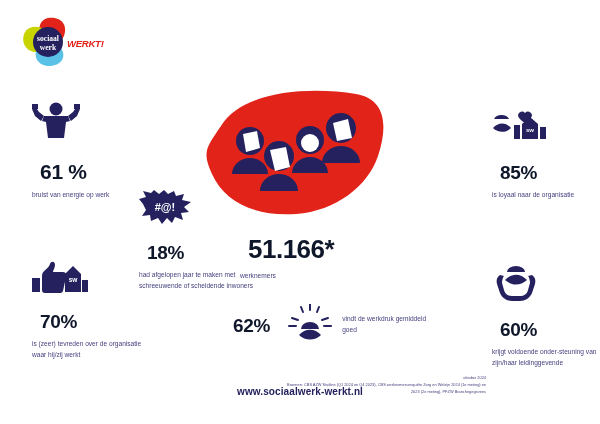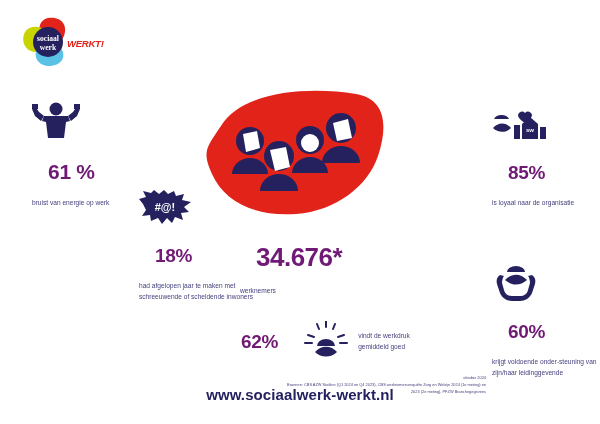--- a/index.html
+++ b/index.html
@@ -23,22 +23,22 @@
     color:#24215e;white-space:nowrap;
   }
 
   
   .center-blob{position:absolute;left:196px;top:86px;width:200px;height:130px;}
 
   
   .stat{position:absolute;}
   .stat .icon{display:block;}
   .pct{
-    color:#701a75;font-weight:bold;line-height:1;
-    font-size:21px;letter-spacing:-0.3px;margin:16px;
+    color:#0f172a;font-weight:bold;line-height:1;
+    font-size:21px;letter-spacing:-0.3px;margin:8px;
   }
   .desc{
     color:#46427e;font-size:6.6px;line-height:1.65;
     margin-top:5px;max-width:120px;
   }
 
   
   #stat-energie{left:32px;top:100px;width:120px;}
   #stat-energie .icon{margin-bottom:17px;}
   #stat-energie .pct{font-size:21px;}
@@ -61,29 +61,29 @@
 
   #stat-tevreden{left:32px;top:260px;width:122px;}
   #stat-tevreden .icon{margin-bottom:14px;}
   #stat-tevreden .pct{font-size:19px;}
 
   #stat-ondersteuning{left:492px;top:262px;width:112px;}
   #stat-ondersteuning .icon{margin-bottom:14px;}
   #stat-ondersteuning .pct{font-size:19px;}
 
   
-  #stat-werkdruk{left:225px;top:316px;width:210px;display:flex;align-items:center;gap:10px;}
+  #stat-werkdruk{left:225px;top:304px;width:210px;display:flex;align-items:center;gap:10px;}
   #stat-werkdruk .pct{font-size:19px;}
   #stat-werkdruk .icon{flex:0 0 auto;}
   #stat-werkdruk .desc{margin-top:0;max-width:95px;}
 
   
   .site{
     position:absolute;left:0;top:386px;width:600px;text-align:center;
-    font-size:15px;font-weight:bold;color:#24215e;letter-spacing:0.1px;
+    font-size:10px;font-weight:bold;color:#24215e;letter-spacing:0.1px;
   }
   .footnote{
     position:absolute;right:10px;top:374px;width:200px;text-align:right;
     font-size:3.9px;line-height:1.85;color:#46427e;
   }
   .footnote .date{display:block;}
 </style>
 </head>
 <body>
 
@@ -155,41 +155,54 @@
       <svg width="52" height="36" viewBox="0 0 52 36">
         <path d="M4 14 L0 9 L7 7 L4 1 L12 3 L15 0 L20 4 L25 0 L29 4 L35 1 L37 6 L45 4 L43 10 L52 12 L45 17 L50 22 L42 23 L44 30 L36 27 L33 33 L28 28 L23 34 L19 28 L12 31 L11 25 L3 26 L7 20 Z" fill="#24215e"></path>
         <text x="26" y="21" text-anchor="middle" fill="#ffffff" font-family="Liberation Sans, sans-serif" font-size="11" font-weight="bold">#@!</text>
       </svg>
     </span>
     <div class="pct">18%</div>
     <div class="desc">had afgelopen jaar te maken met schreeuwende of scheldende inwoners</div>
   </div>
 
   <div class="stat" id="stat-werknemers">
-    <div class="pct">34.676*</div>
+    <div class="pct">51.166*</div>
     <div class="desc">werknemers</div>
   </div>
 
 
   <div class="stat" id="stat-loyaal">
     <span class="icon">
       <svg width="56" height="36" viewBox="0 0 56 36">
         <path d="M2 13 a8 6 0 0 1 15 0 Z" fill="#24215e"></path>
         <path d="M1 22 c5 -6 13 -6 18 0 c-5 5 -13 5 -18 0 Z" fill="#24215e"></path>
         <path d="M26 9 a4 4 0 0 1 7 -2 a4 4 0 0 1 7 2 c0 4 -7 8 -7 8 c0 0 -7 -4 -7 -8 Z" fill="#24215e"></path>
         <rect x="22" y="19" width="6" height="14" fill="#24215e"></rect>
         <path d="M30 18 L38 11 L46 18 L46 33 L30 33 Z" fill="#24215e"></path>
         <rect x="48" y="21" width="6" height="12" fill="#24215e"></rect>
         <text x="38" y="26" text-anchor="middle" fill="#ffffff" font-family="Liberation Sans, sans-serif" font-size="6" font-weight="bold">sw</text>
       </svg>
     </span>
     <div class="pct">85%</div>
     <div class="desc">is loyaal naar de organisatie</div>
   </div>
 
+  <div class="stat" id="stat-tevreden">
+    <span class="icon">
+      <svg width="56" height="34" viewBox="0 0 56 34">
+        <rect x="0" y="18" width="8" height="14" fill="#24215e"></rect>
+        <path d="M10 16 c0 -6 6 -6 8 -12 c1 -3 5 -3 5 1 c0 3 -2 5 -2 7 l10 0 c3 0 4 3 3 5 l-3 14 c-1 2 -2 2 -4 2 l-14 0 c-2 0 -3 -1 -3 -3 Z" fill="#24215e"></path>
+        <path d="M33 14 L41 6 L49 14 L49 32 L33 32 Z" fill="#24215e"></path>
+        <rect x="50" y="20" width="6" height="12" fill="#24215e"></rect>
+        <text x="41" y="22" text-anchor="middle" fill="#ffffff" font-family="Liberation Sans, sans-serif" font-size="6.5" font-weight="bold">sw</text>
+      </svg>
+    </span>
+    <div class="pct">70%</div>
+    <div class="desc">is (zeer) tevreden over de organisatie waar hij/zij werkt</div>
+  </div>
 
   <div class="stat" id="stat-werkdruk">
     <div class="pct">62%</div>
     <span class="icon">
       <svg width="44" height="38" viewBox="0 0 44 38">
         <g stroke="#24215e" stroke-width="2" stroke-linecap="round">
           <line x1="22" y1="0" x2="22" y2="6"></line>
           <line x1="13" y1="3" x2="15" y2="8"></line>
           <line x1="31" y1="3" x2="29" y2="8"></line>
           <line x1="4" y1="14" x2="10" y2="16"></line>

